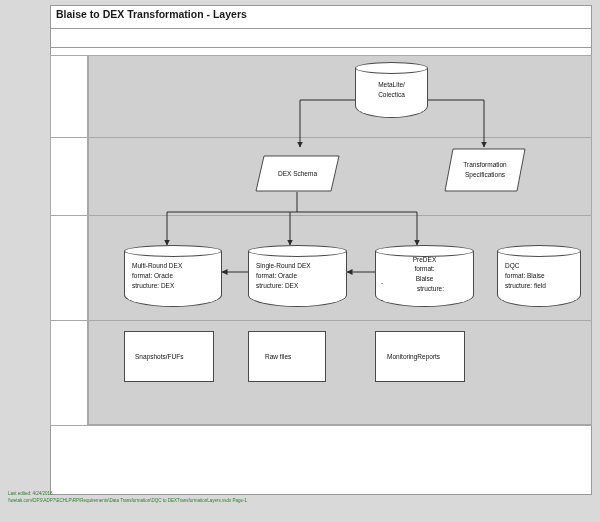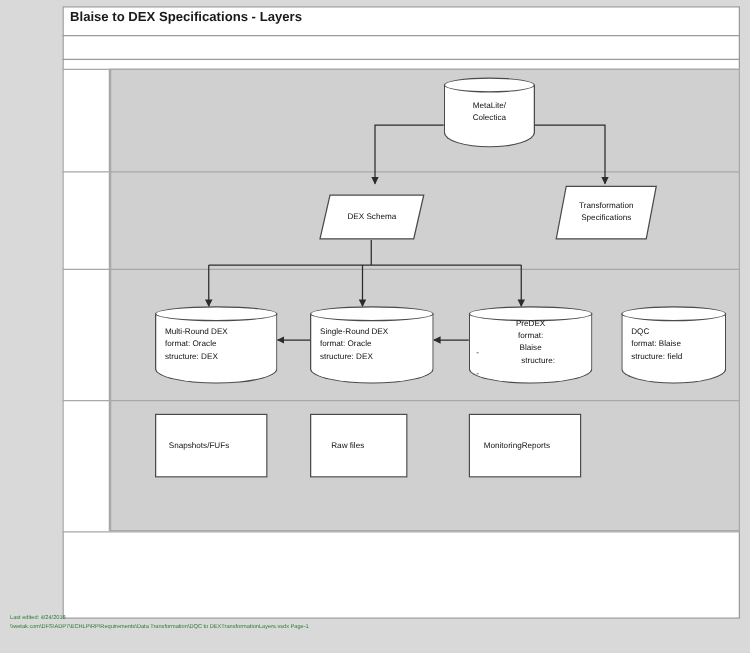--- a/index.html
+++ b/index.html
@@ -215,21 +215,21 @@
   }
   .bullets div { white-space: pre; }
 </style>
 </head>
 <body>
 
 <div id="canvas">
 
   <div class="page"></div>
 
-  <div class="title">Blaise to DEX Specifications - Layers</div>
+  <div class="title">Blaise to DEX Transformation - Layers</div>
   <div class="title-rule"></div>
   <div class="title-rule2"></div>
 
   <div class="band"></div>
   <div class="band-left-col"></div>
   <div class="lane-div band-top"></div>
   <div class="lane-div" style="top:137px"></div>
   <div class="lane-div" style="top:215px"></div>
   <div class="lane-div" style="top:320px"></div>
   <div class="lane-div band-bottom"></div>

